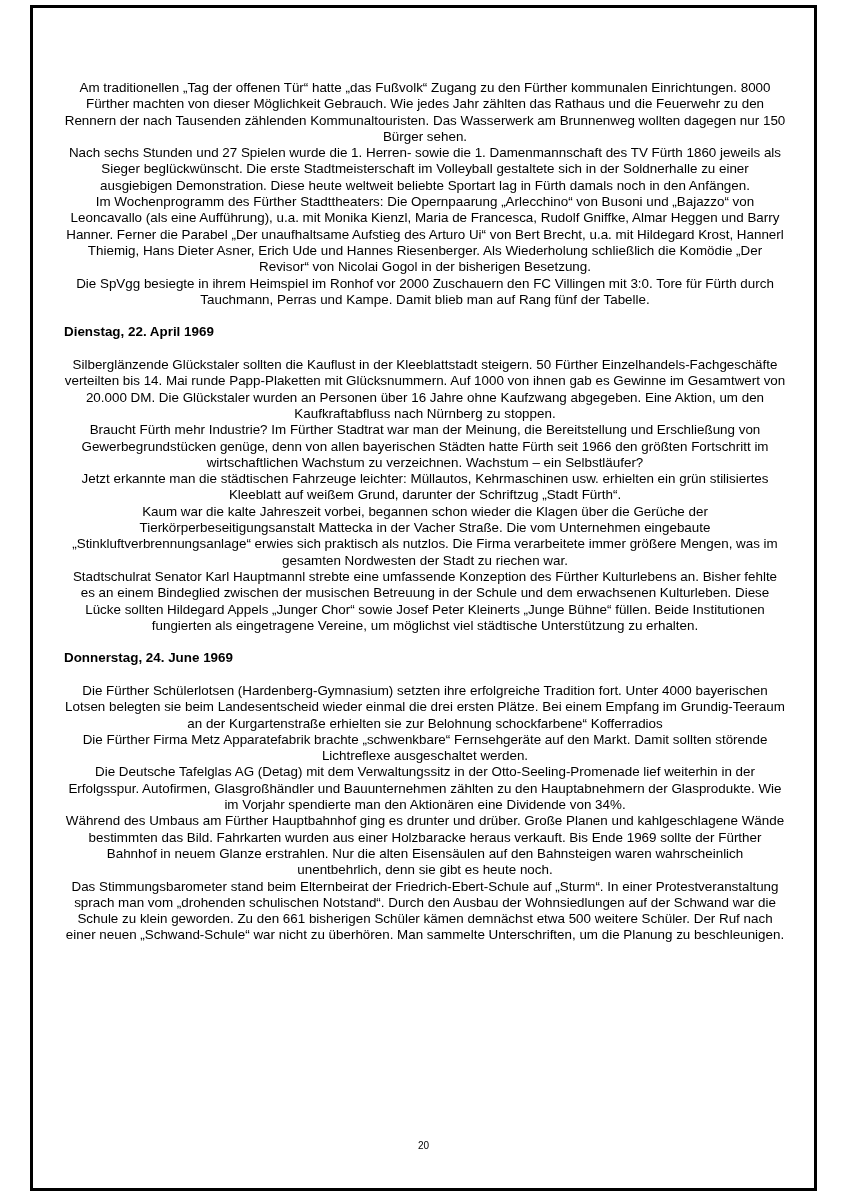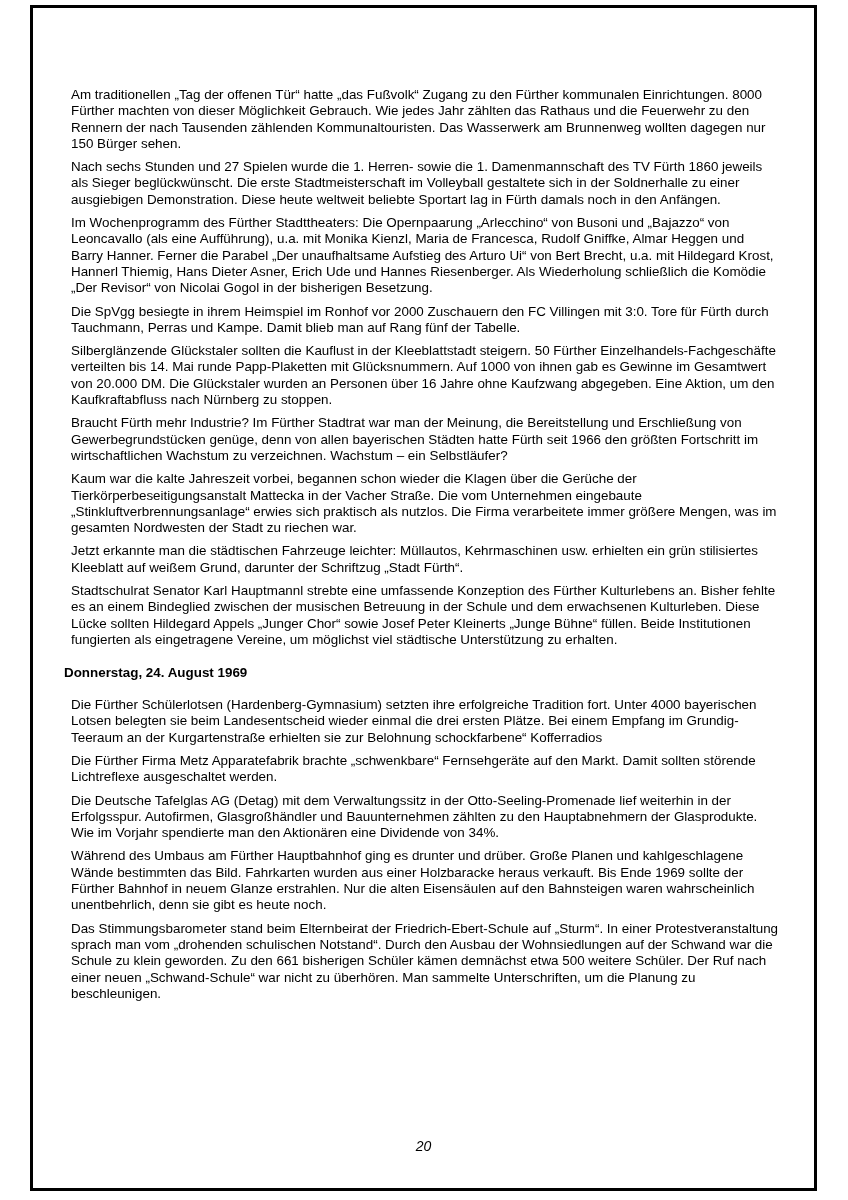--- a/index.html
+++ b/index.html
@@ -26,54 +26,55 @@
   .content {
     position: absolute;
     left: 31px;
     top: 72px;
     width: 722px;
     font-size: 13.4px;
     line-height: 16.3px;
     text-align: left;
   }
   .content p {
-    margin: 7px;
+    margin: 0;
+    text-align: center;
   }
   .content h2 {
     font-size: 13.4px;
     line-height: 16.3px;
     font-weight: bold;
     margin: 16.3px 0 16.3px 0;
   }
   .page-number {
     position: absolute;
     bottom: 34px;
     left: 0;
     width: 100%;
     text-align: center;
-    font-size: 14px;
+    font-size: 10px;
     line-height: 16px;
-    font-style: italic;
   }
 </style>
 </head>
 <body>
 
 <div class="frame">
   <div class="content">
       <p>Am traditionellen „Tag der offenen Tür“ hatte „das Fußvolk“ Zugang zu den Fürther kommunalen Einrichtungen. 8000 Fürther machten von dieser Möglichkeit Gebrauch. Wie jedes Jahr zählten das Rathaus und die Feuerwehr zu den Rennern der nach Tausenden zählenden Kommunaltouristen. Das Wasserwerk am Brunnenweg wollten dagegen nur 150 Bürger sehen.</p>
       <p>Nach sechs Stunden und 27 Spielen wurde die 1. Herren- sowie die 1. Damenmannschaft des TV Fürth 1860 jeweils als Sieger beglückwünscht. Die erste Stadtmeisterschaft im Volleyball gestaltete sich in der Soldnerhalle zu einer ausgiebigen Demonstration. Diese heute weltweit beliebte Sportart lag in Fürth damals noch in den Anfängen.</p>
       <p>Im Wochenprogramm des Fürther Stadttheaters: Die Opernpaarung „Arlecchino“ von Busoni und „Bajazzo“ von Leoncavallo (als eine Aufführung), u.a. mit Monika Kienzl, Maria de Francesca, Rudolf Gniffke, Almar Heggen und Barry Hanner. Ferner die Parabel „Der unaufhaltsame Aufstieg des Arturo Ui“ von Bert Brecht, u.a. mit Hildegard Krost, Hannerl Thiemig, Hans Dieter Asner, Erich Ude und Hannes Riesenberger. Als Wiederholung schließlich die Komödie „Der Revisor“ von Nicolai Gogol in der bisherigen Besetzung.</p>
       <p>Die SpVgg besiegte in ihrem Heimspiel im Ronhof vor 2000 Zuschauern den FC Villingen mit 3:0. Tore für Fürth durch Tauchmann, Perras und Kampe. Damit blieb man auf Rang fünf der Tabelle.</p>
+      <h2>Dienstag, 22. April 1969</h2>
       <p>Silberglänzende Glückstaler sollten die Kauflust in der Kleeblattstadt steigern. 50 Fürther Einzelhandels-Fachgeschäfte verteilten bis 14. Mai runde Papp-Plaketten mit Glücksnummern. Auf 1000 von ihnen gab es Gewinne im Gesamtwert von 20.000 DM. Die Glückstaler wurden an Personen über 16 Jahre ohne Kaufzwang abgegeben. Eine Aktion, um den Kaufkraftabfluss nach Nürnberg zu stoppen.</p>
       <p>Braucht Fürth mehr Industrie? Im Fürther Stadtrat war man der Meinung, die Bereitstellung und Erschließung von Gewerbegrundstücken genüge, denn von allen bayerischen Städten hatte Fürth seit 1966 den größten Fortschritt im wirtschaftlichen Wachstum zu verzeichnen. Wachstum – ein Selbstläufer?</p>
+      <p>Jetzt erkannte man die städtischen Fahrzeuge leichter: Müllautos, Kehrmaschinen usw. erhielten ein grün stilisiertes Kleeblatt auf weißem Grund, darunter der Schriftzug „Stadt Fürth“.</p>
       <p>Kaum war die kalte Jahreszeit vorbei, begannen schon wieder die Klagen über die Gerüche der Tierkörperbeseitigungsanstalt Mattecka in der Vacher Straße. Die vom Unternehmen eingebaute „Stinkluftverbrennungsanlage“ erwies sich praktisch als nutzlos. Die Firma verarbeitete immer größere Mengen, was im gesamten Nordwesten der Stadt zu riechen war.</p>
-      <p>Jetzt erkannte man die städtischen Fahrzeuge leichter: Müllautos, Kehrmaschinen usw. erhielten ein grün stilisiertes Kleeblatt auf weißem Grund, darunter der Schriftzug „Stadt Fürth“.</p>
       <p>Stadtschulrat Senator Karl Hauptmannl strebte eine umfassende Konzeption des Fürther Kulturlebens an. Bisher fehlte es an einem Bindeglied zwischen der musischen Betreuung in der Schule und dem erwachsenen Kulturleben. Diese Lücke sollten Hildegard Appels „Junger Chor“ sowie Josef Peter Kleinerts „Junge Bühne“ füllen. Beide Institutionen fungierten als eingetragene Vereine, um möglichst viel städtische Unterstützung zu erhalten.</p>
-      <h2>Donnerstag, 24. August 1969</h2>
+      <h2>Donnerstag, 24. June 1969</h2>
       <p>Die Fürther Schülerlotsen (Hardenberg-Gymnasium) setzten ihre erfolgreiche Tradition fort. Unter 4000 bayerischen Lotsen belegten sie beim Landesentscheid wieder einmal die drei ersten Plätze. Bei einem Empfang im Grundig-Teeraum an der Kurgartenstraße erhielten sie zur Belohnung schockfarbene“ Kofferradios</p>
       <p>Die Fürther Firma Metz Apparatefabrik brachte „schwenkbare“ Fernsehgeräte auf den Markt. Damit sollten störende Lichtreflexe ausgeschaltet werden.</p>
       <p>Die Deutsche Tafelglas AG (Detag) mit dem Verwaltungssitz in der Otto-Seeling-Promenade lief weiterhin in der Erfolgsspur. Autofirmen, Glasgroßhändler und Bauunternehmen zählten zu den Hauptabnehmern der Glasprodukte. Wie im Vorjahr spendierte man den Aktionären eine Dividende von 34%.</p>
       <p>Während des Umbaus am Fürther Hauptbahnhof ging es drunter und drüber. Große Planen und kahlgeschlagene Wände bestimmten das Bild. Fahrkarten wurden aus einer Holzbaracke heraus verkauft. Bis Ende 1969 sollte der Fürther Bahnhof in neuem Glanze erstrahlen. Nur die alten Eisensäulen auf den Bahnsteigen waren wahrscheinlich unentbehrlich, denn sie gibt es heute noch.</p>
       <p>Das Stimmungsbarometer stand beim Elternbeirat der Friedrich-Ebert-Schule auf „Sturm“. In einer Protestveranstaltung sprach man vom „drohenden schulischen Notstand“. Durch den Ausbau der Wohnsiedlungen auf der Schwand war die Schule zu klein geworden. Zu den 661 bisherigen Schüler kämen demnächst etwa 500 weitere Schüler. Der Ruf nach einer neuen „Schwand-Schule“ war nicht zu überhören. Man sammelte Unterschriften, um die Planung zu beschleunigen.</p>
     </div>
   <div class="page-number">20</div>
 </div>
 
 </body></html>

